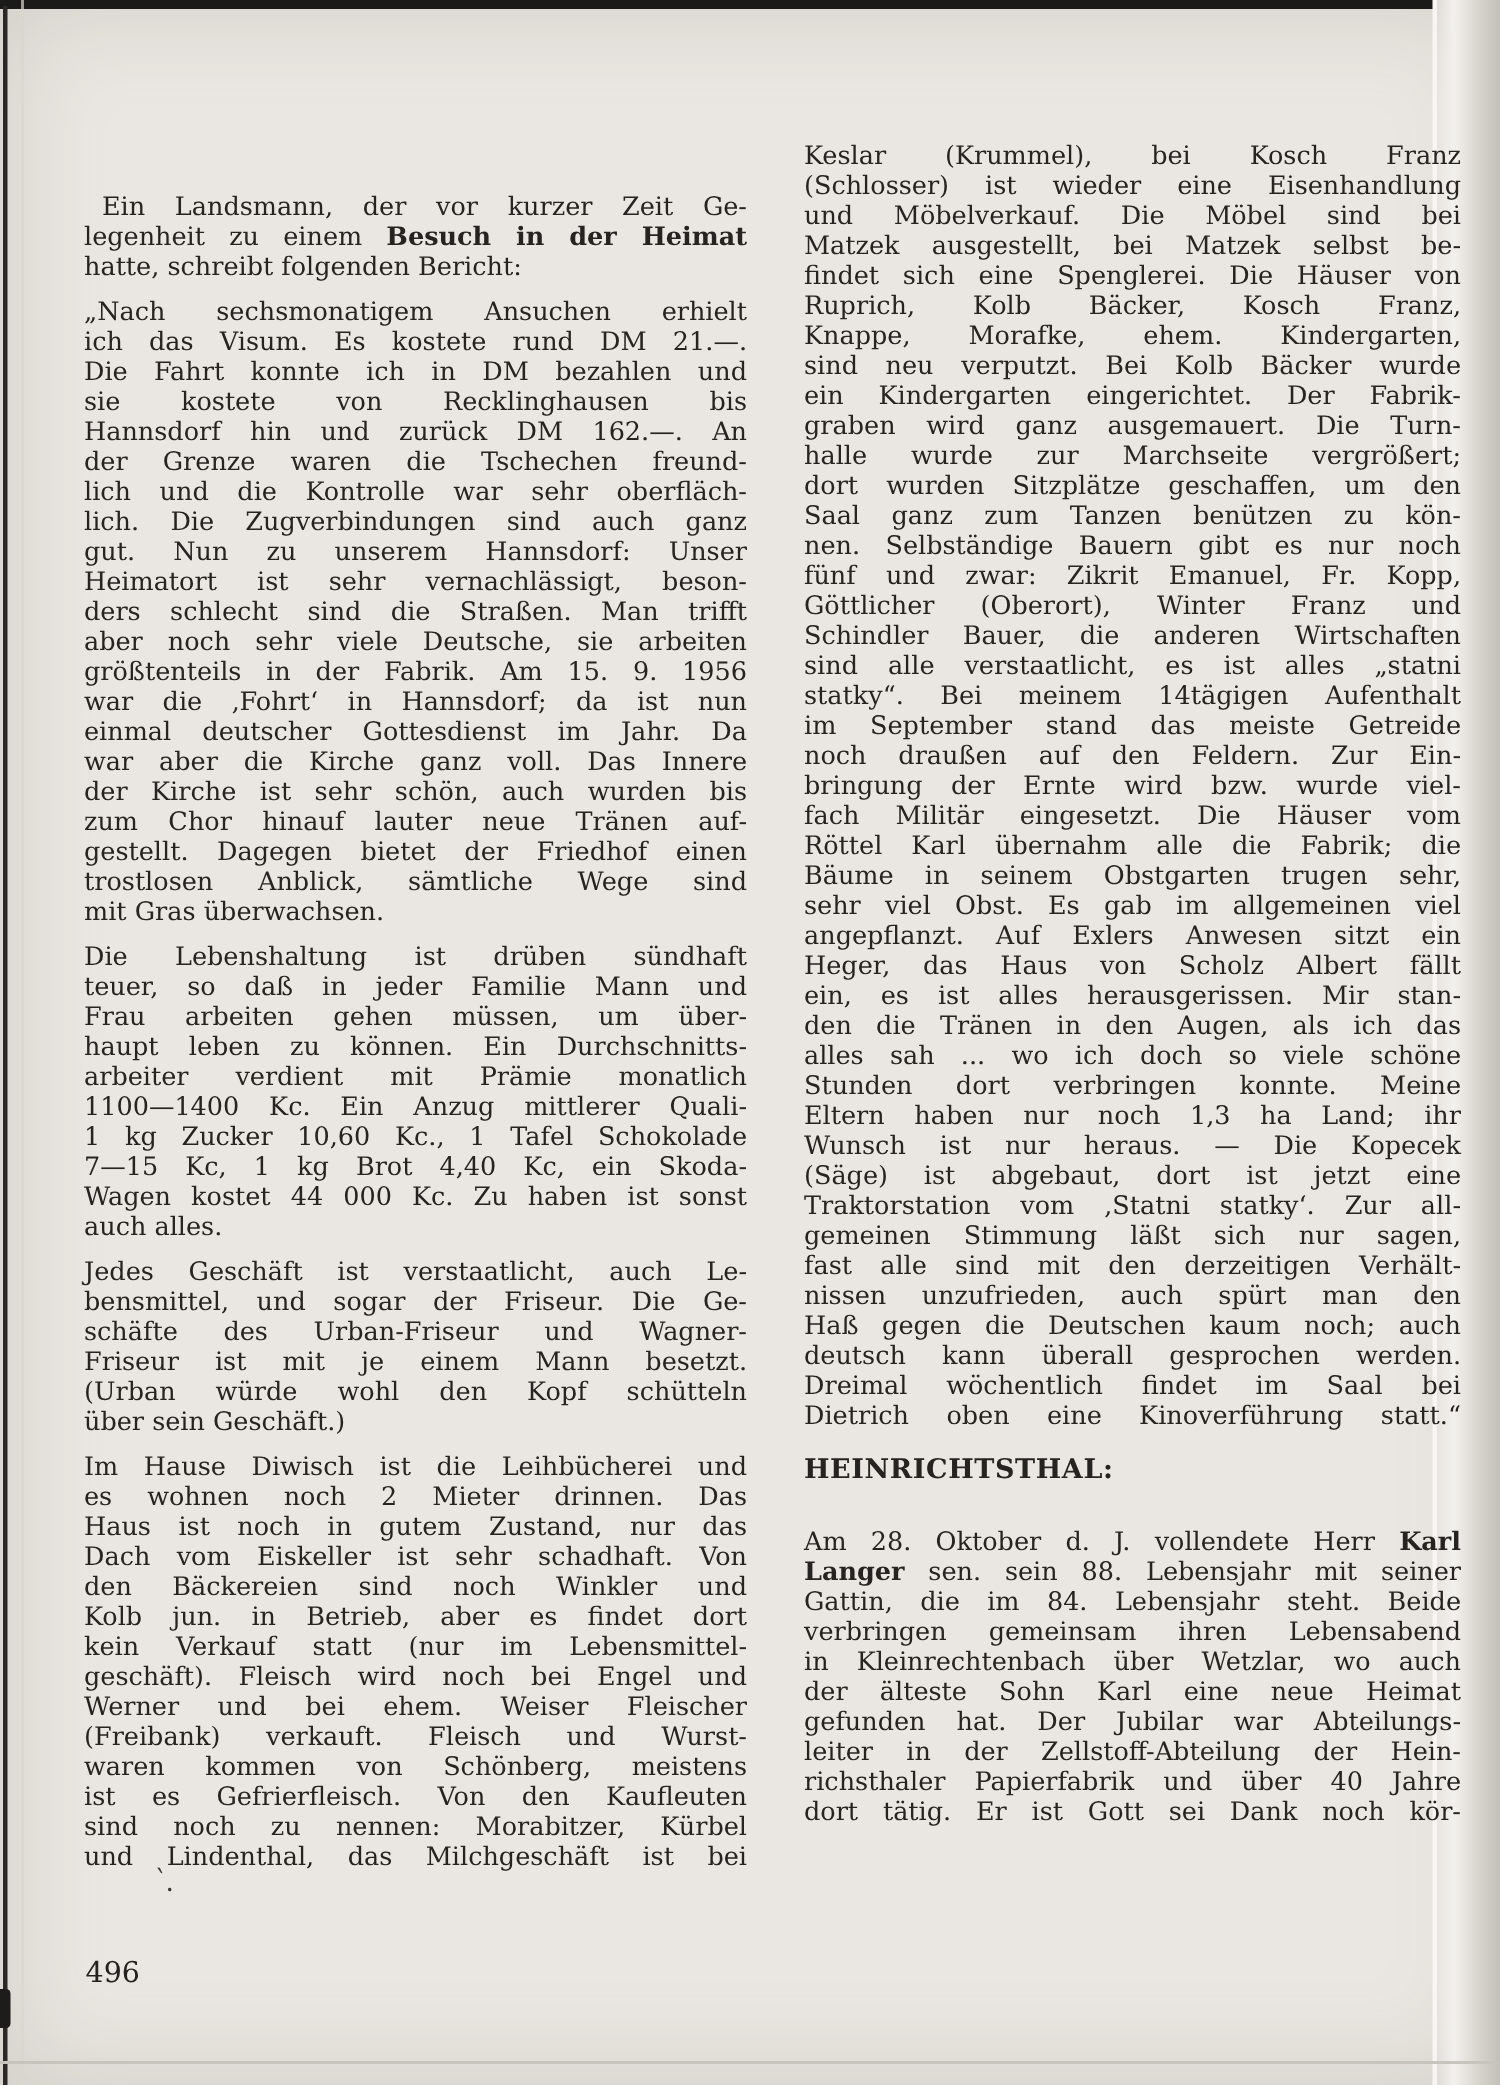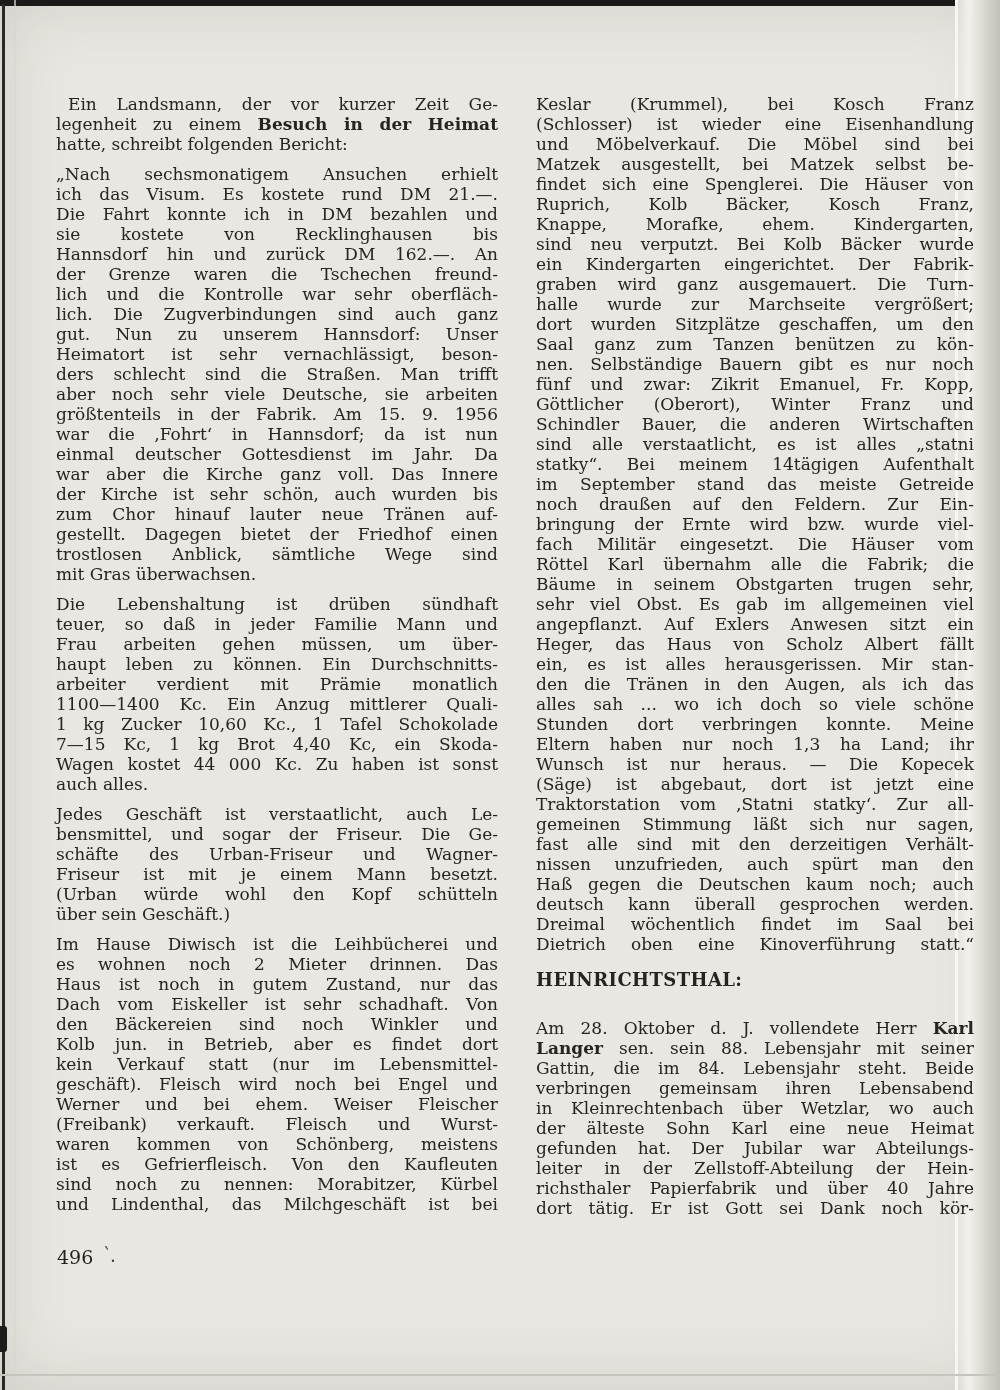--- a/index.html
+++ b/index.html
@@ -23,27 +23,27 @@
   .edge-bottom { position:absolute; left:0; top:1374px; width:100%; height:2px; background:#c7c4be; }
   .corner-blob { position:absolute; left:0; top:1326px; width:7px; height:26px; background:#1d1c1a; border-radius:0 3px 3px 0; }
 
   
   .col { position:absolute; top:94px; font-size:17px; line-height:20px; }
   .col-left  { left:56px;  width:442px; }
   .col-right { left:536px; width:438px; }
   .para { margin:0 0 10px 0; }
   .line { text-align:justify; text-align-last:justify; }
   .line.last { text-align-last:left; }
-  .para.indent .line:first-child { text-indent:12px; }
+  .para.indent .line:first-child { text-indent:12px;margin-top:34px; }
   .para.heading { margin-top:16px; margin-bottom:28px; }
   .para.heading .line { font-weight:bold; font-size:18px; letter-spacing:0.4px; text-align-last:left; }
   b { font-weight:bold; }
 
   .page-number {
-    position:absolute; left:57px; top:1246px;
+    position:absolute; left:57px; top:1304px;
     font-size:19px; color:#24221f;
   }
   .artifact-mark {
     position:absolute; left:102px; top:1244px;
     font-size:18px; color:#3a3834; transform:rotate(8deg);
   }
 </style>
 </head>
 <body>
 

